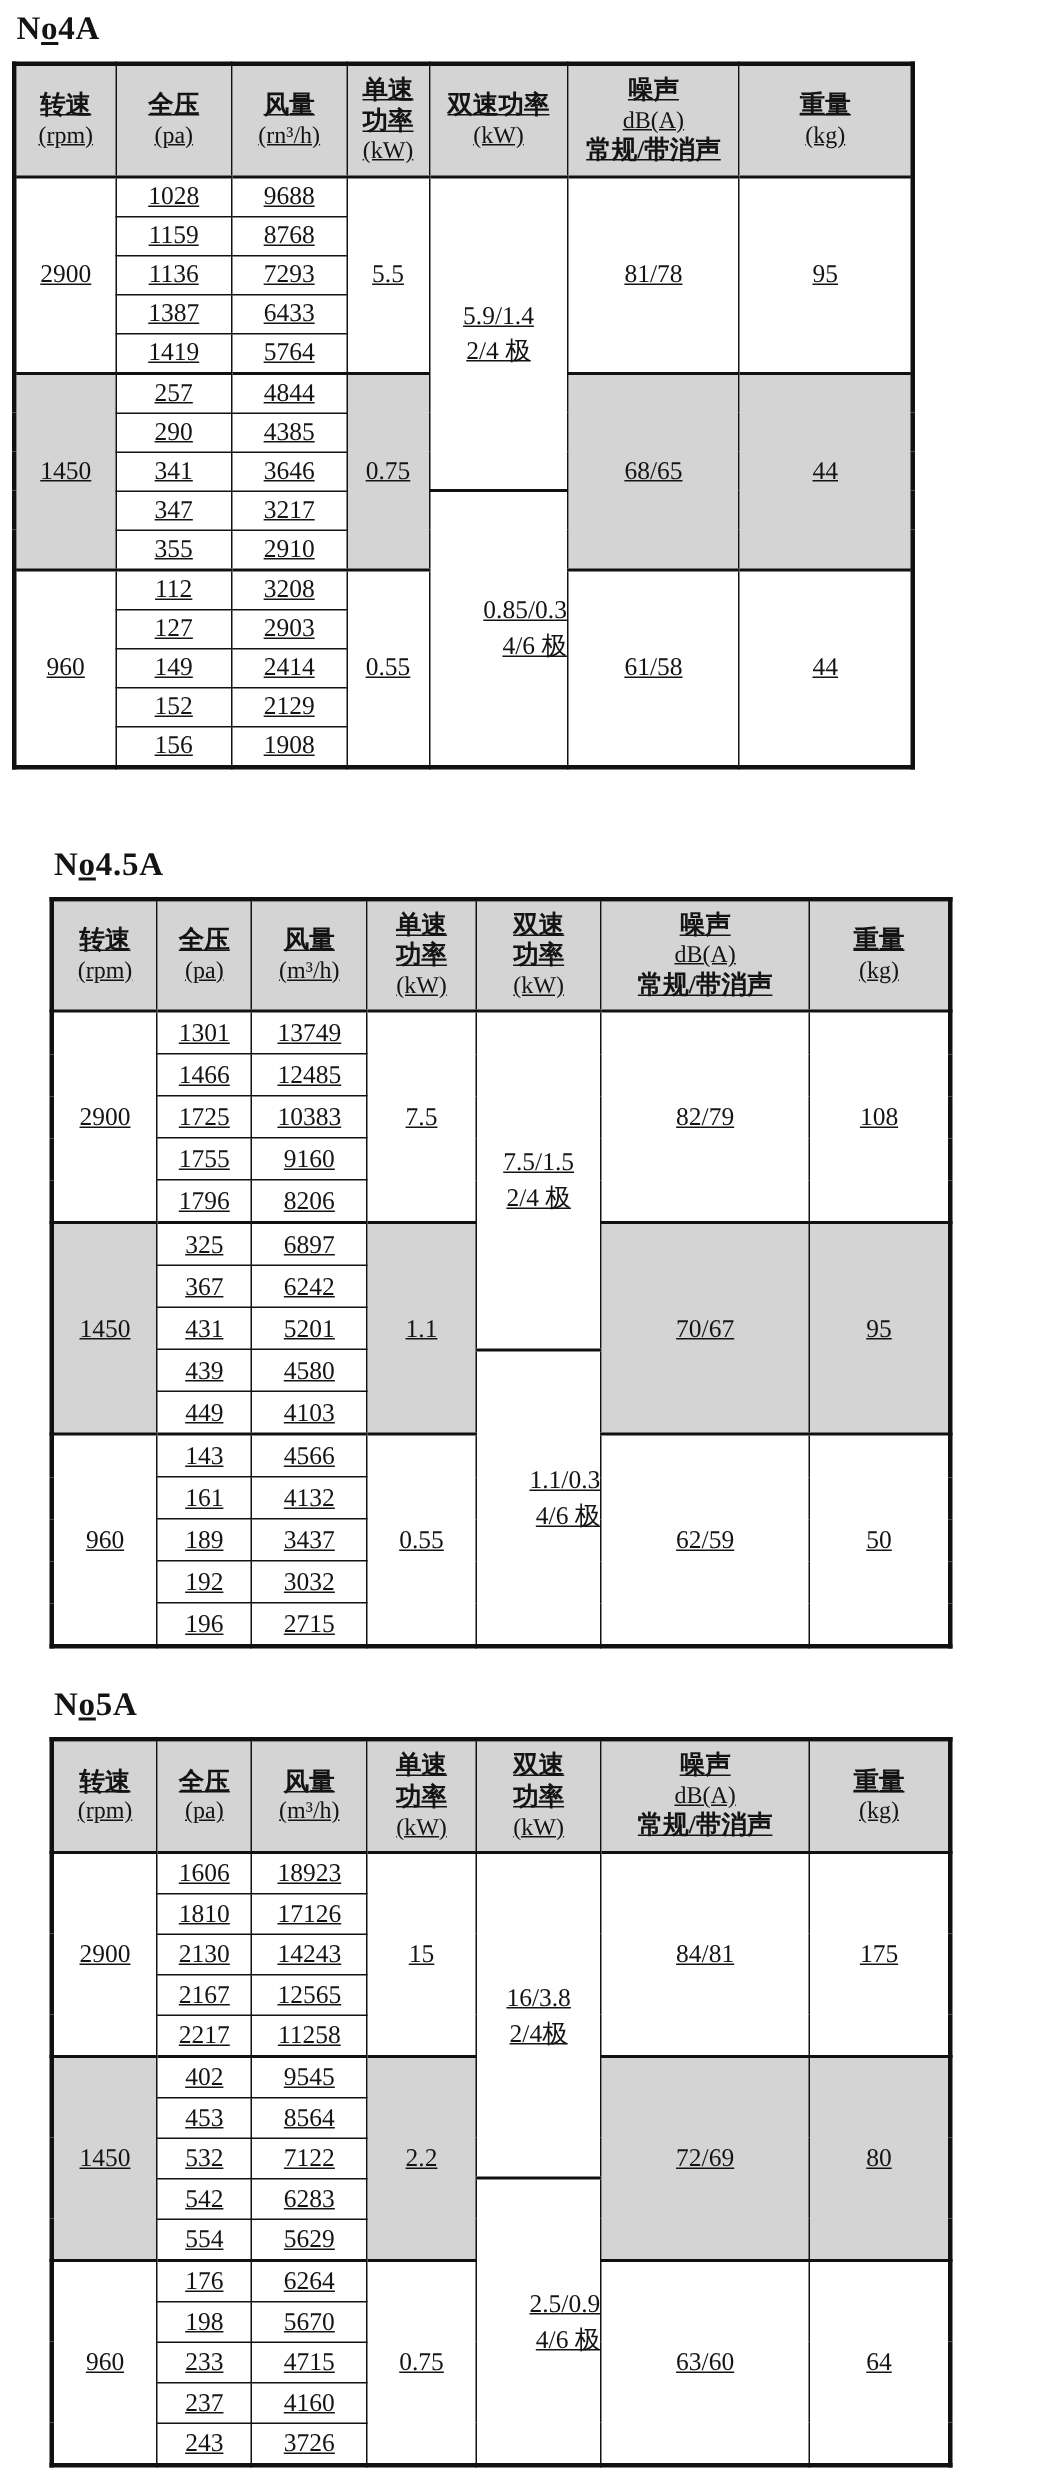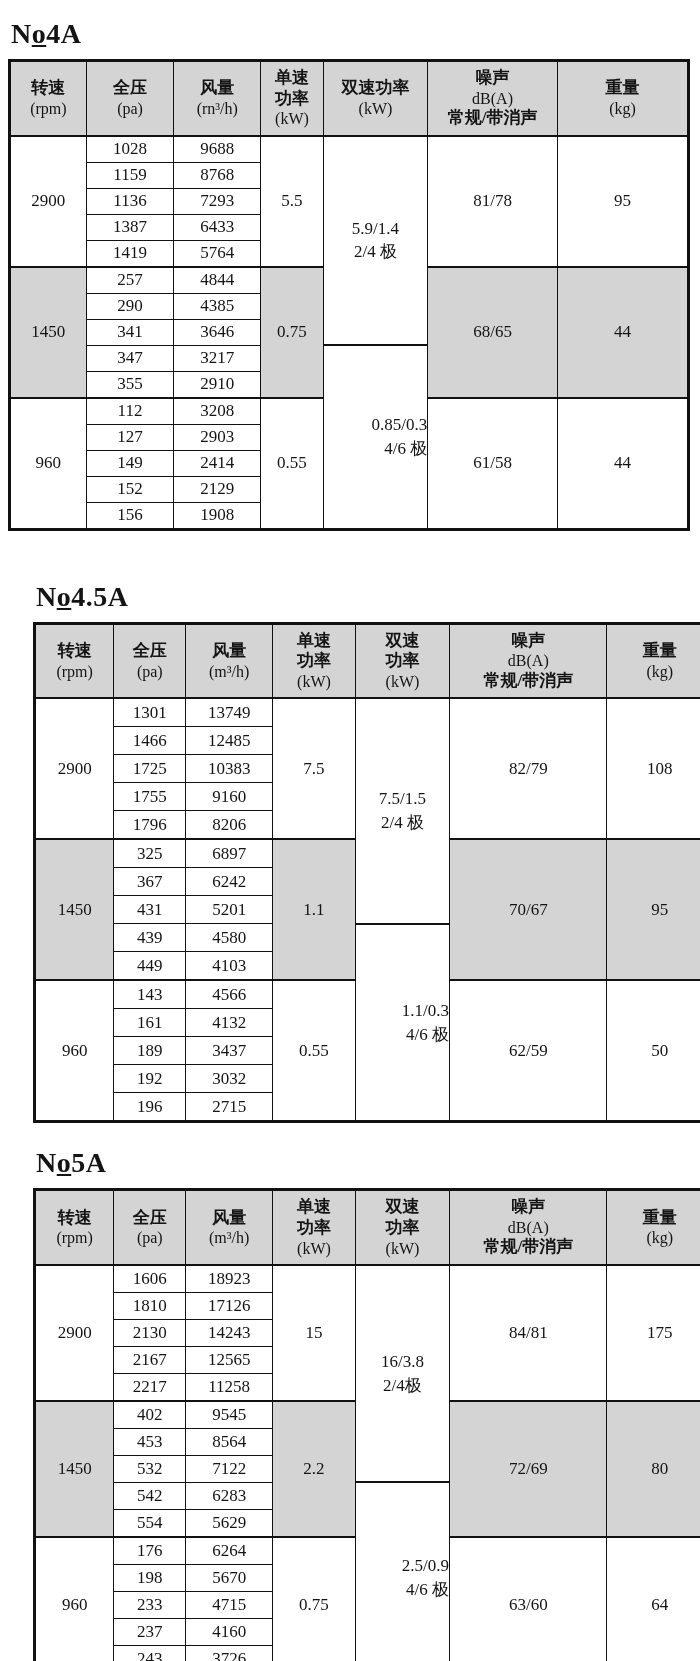--- a/index.html
+++ b/index.html
@@ -8,32 +8,33 @@
     color:#141414;
     font-family:"Liberation Serif","DejaVu Serif",serif;
     -webkit-font-smoothing:antialiased;
   }
   .sheet{padding:6px 8px 30px 8px;}
   .block{margin:0;}
   .block + .block{margin-top:0;padding-left:25px;}
   .block:nth-child(1){margin-bottom:50px;}
   .block:nth-child(2){margin-bottom:24px;}
   h2.tbl-title{
-    font-size:28px;
+    font-size:22px;
     font-weight:700;
-    margin:12px 0 9px 3px;
+    margin:0 0 9px 3px;
     letter-spacing:.5px;
     font-family:"Liberation Serif","DejaVu Serif",serif;
   }
   h2.tbl-title .u{text-decoration:underline;text-underline-offset:2px;}
   table.spec{
     border-collapse:collapse;
     table-layout:fixed;
-    width:682px;
+    width:602px;
     border:3px solid #111;
+    text-decoration:underline;
   }
   .spec th,.spec td{
     border:1.5px solid #111;
     text-align:center;
     vertical-align:middle;
     padding:0;
     overflow:hidden;
   }
   .spec thead th{
     background:#d4d4d4;

